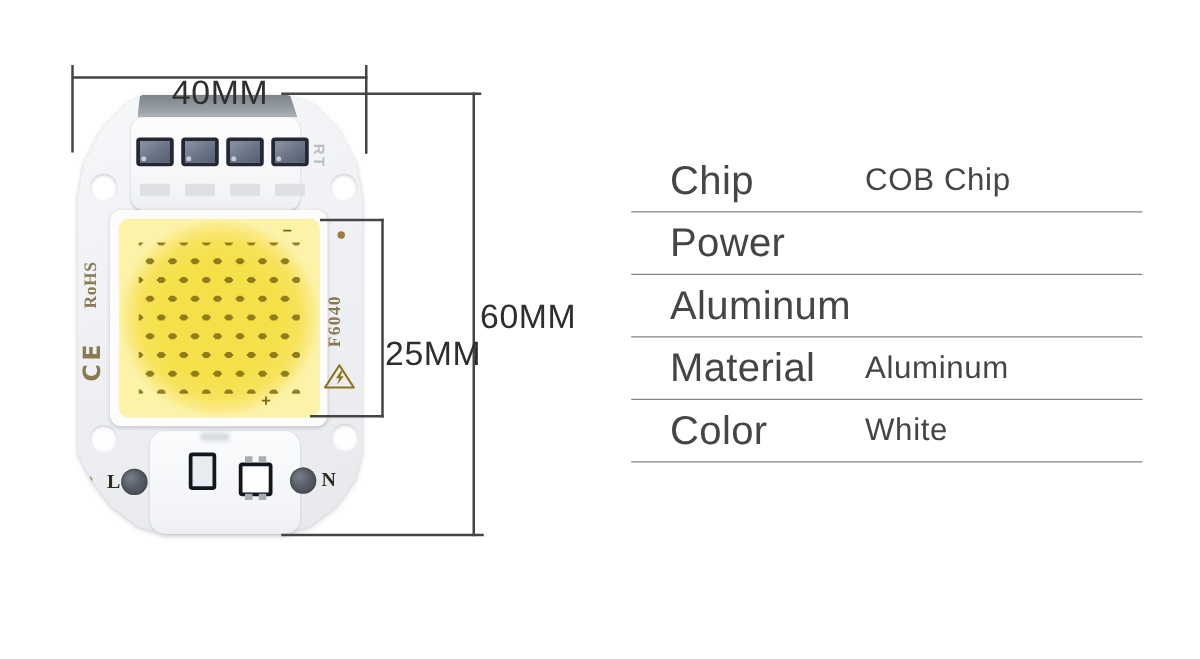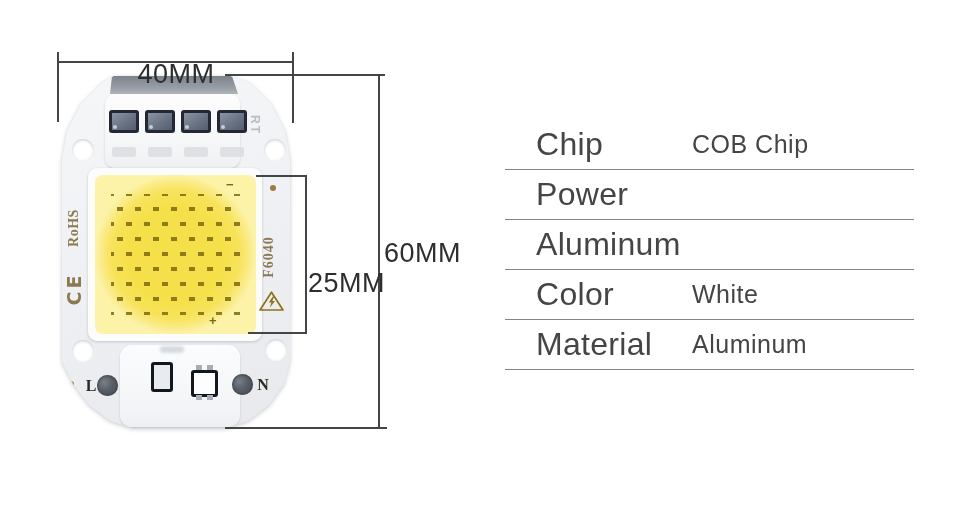--- a/index.html
+++ b/index.html
@@ -165,22 +165,22 @@
       <span class="spec-label">Chip</span>
       <span class="spec-value">COB Chip</span>
     </div>
     <div class="spec-row">
       <span class="spec-label">Power</span>
     </div>
     <div class="spec-row">
       <span class="spec-label">Aluminum</span>
     </div>
     <div class="spec-row">
+      <span class="spec-label">Material</span>
+      <span class="spec-value">Aluminum</span>
+    </div>
+    <div class="spec-row">
       <span class="spec-label">Color</span>
       <span class="spec-value">White</span>
-    </div>
-    <div class="spec-row">
-      <span class="spec-label">Material</span>
-      <span class="spec-value">Aluminum</span>
     </div>
   </div>
 
 </div>
 
 </body></html>

